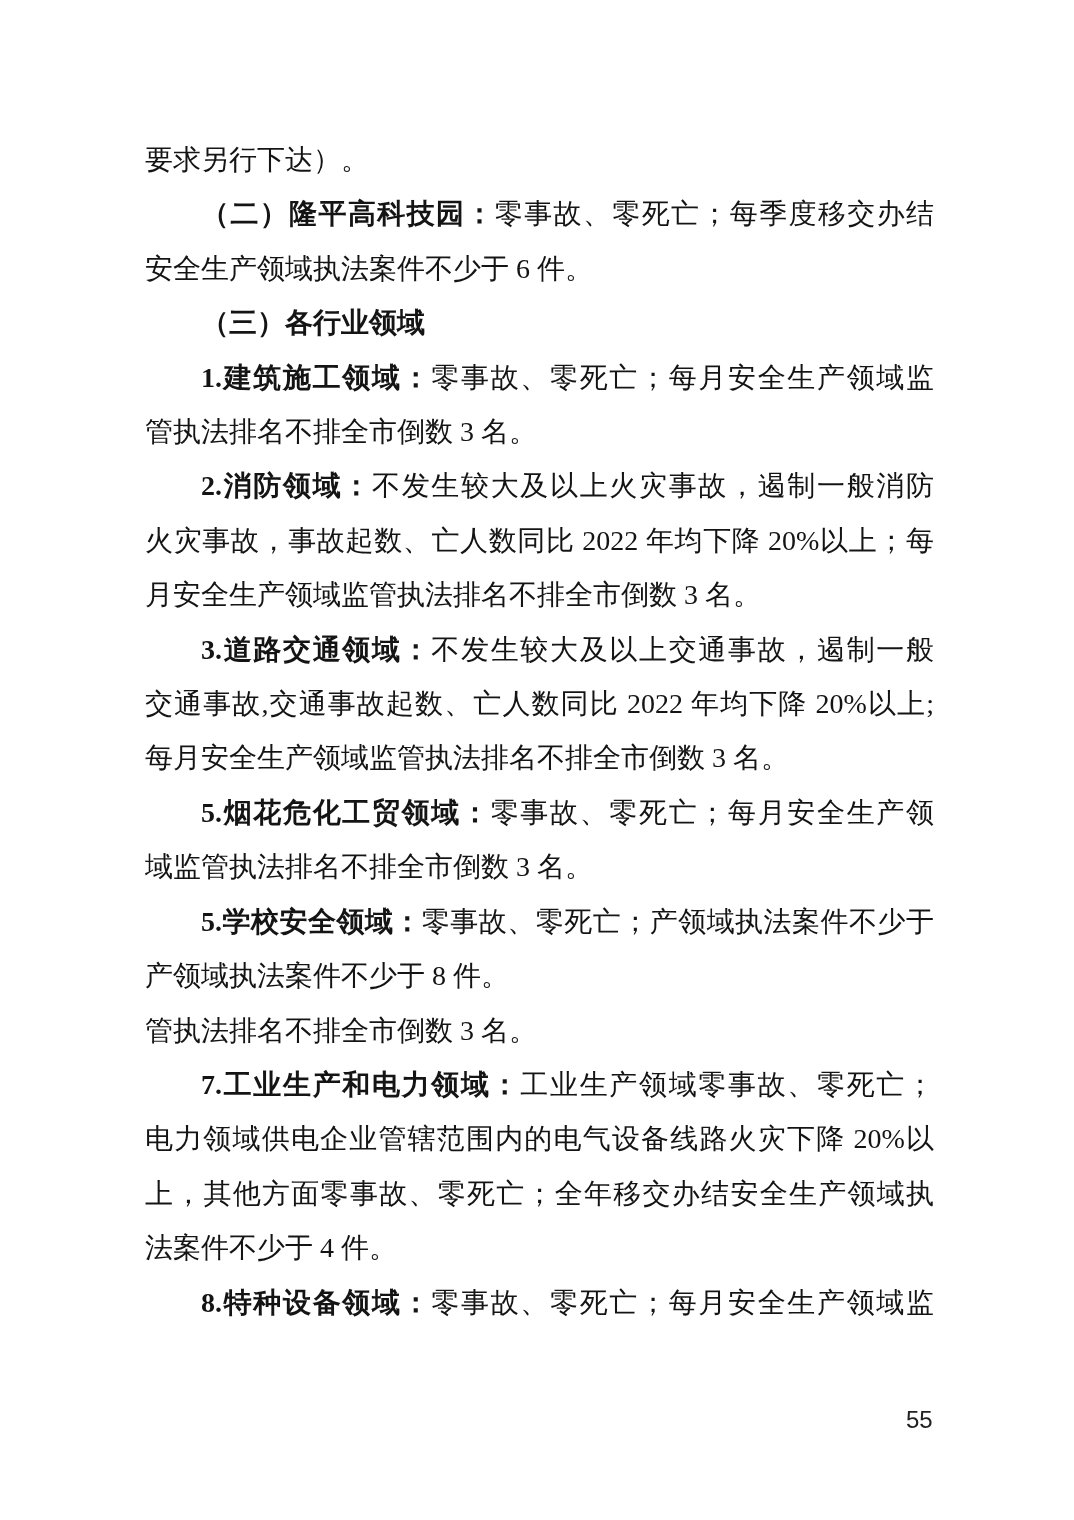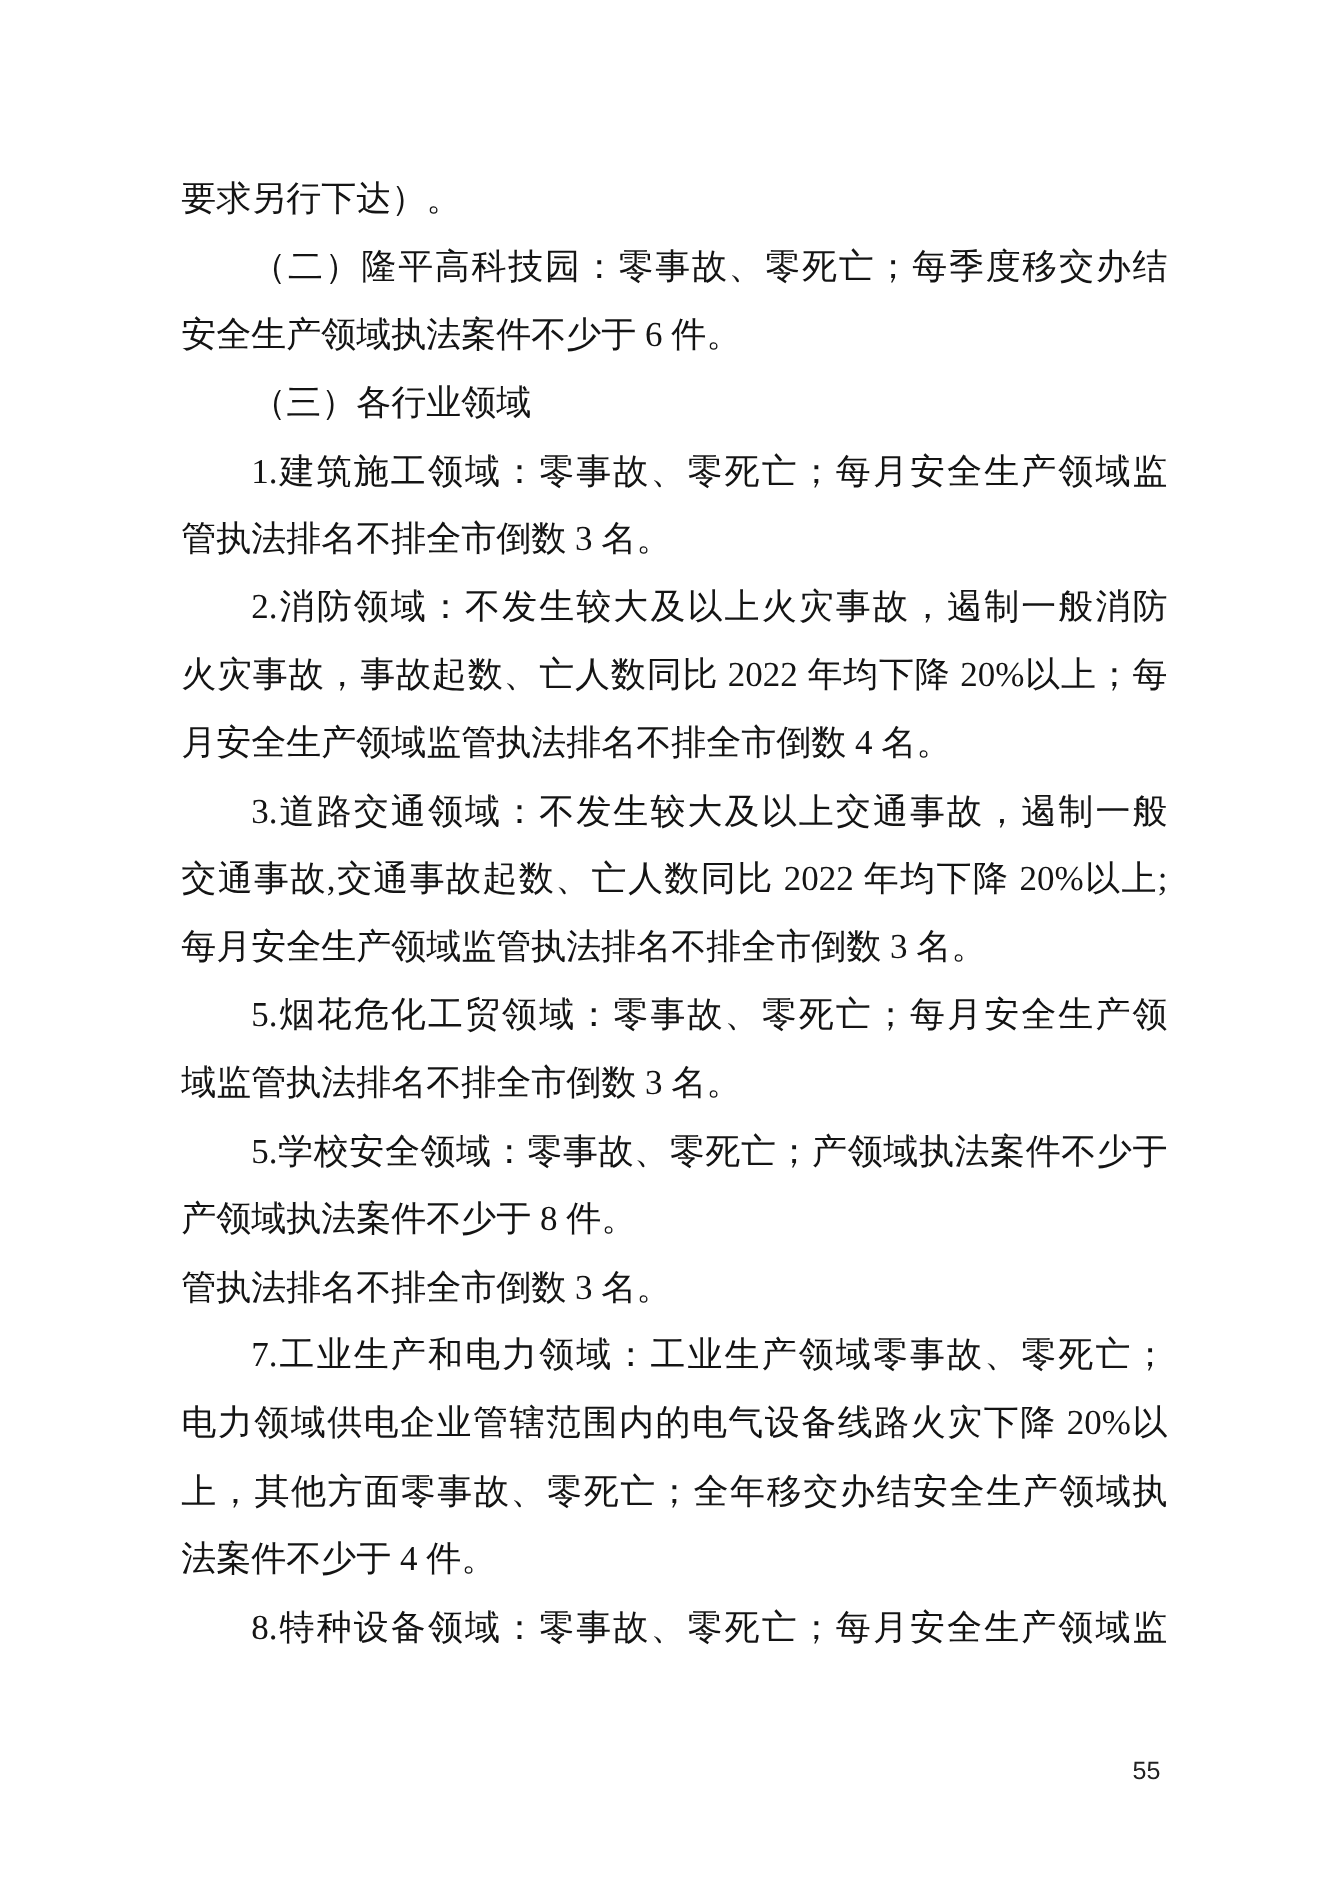--- a/index.html
+++ b/index.html
@@ -29,28 +29,28 @@
     text-align: left;
   }
   .line.indent {
     text-indent: 2em;
   }
   .line.fill {
     text-align: justify;
     text-align-last: justify;
   }
   .b {
-    font-weight: 400;
+    font-weight: 700;
   }
   .page-number {
     position: absolute;
     left: 906px;
     top: 1406px;
     font-family: "Liberation Sans", "DejaVu Sans", sans-serif;
-    font-size: 20px;
+    font-size: 24px;
     color: #222222;
   }
 </style>
 </head>
 <body>
 
 <div class="page">
   <div class="text-block">
 
     <div class="line"><span>要求另行下达）。</span></div>
@@ -62,21 +62,21 @@
     <div class="line indent"><span class="b">（三）各行业领域</span></div>
 
     <div class="line indent fill"><span class="b">1.建筑施工领域：</span><span>零事故、零死亡；每月安全生产领域监</span></div>
 
     <div class="line"><span>管执法排名不排全市倒数 3 名。</span></div>
 
     <div class="line indent fill"><span class="b">2.消防领域：</span><span>不发生较大及以上火灾事故，遏制一般消防</span></div>
 
     <div class="line fill"><span>火灾事故，事故起数、亡人数同比 2022 年均下降 20%以上；每</span></div>
 
-    <div class="line"><span>月安全生产领域监管执法排名不排全市倒数 4 名。</span></div>
+    <div class="line"><span>月安全生产领域监管执法排名不排全市倒数 3 名。</span></div>
 
     <div class="line indent fill"><span class="b">3.道路交通领域：</span><span>不发生较大及以上交通事故，遏制一般</span></div>
 
     <div class="line fill"><span>交通事故,交通事故起数、亡人数同比 2022 年均下降 20%以上;</span></div>
 
     <div class="line"><span>每月安全生产领域监管执法排名不排全市倒数 3 名。</span></div>
 
     <div class="line indent fill"><span class="b">5.烟花危化工贸领域：</span><span>零事故、零死亡；每月安全生产领</span></div>
 
     <div class="line"><span>域监管执法排名不排全市倒数 3 名。</span></div>

